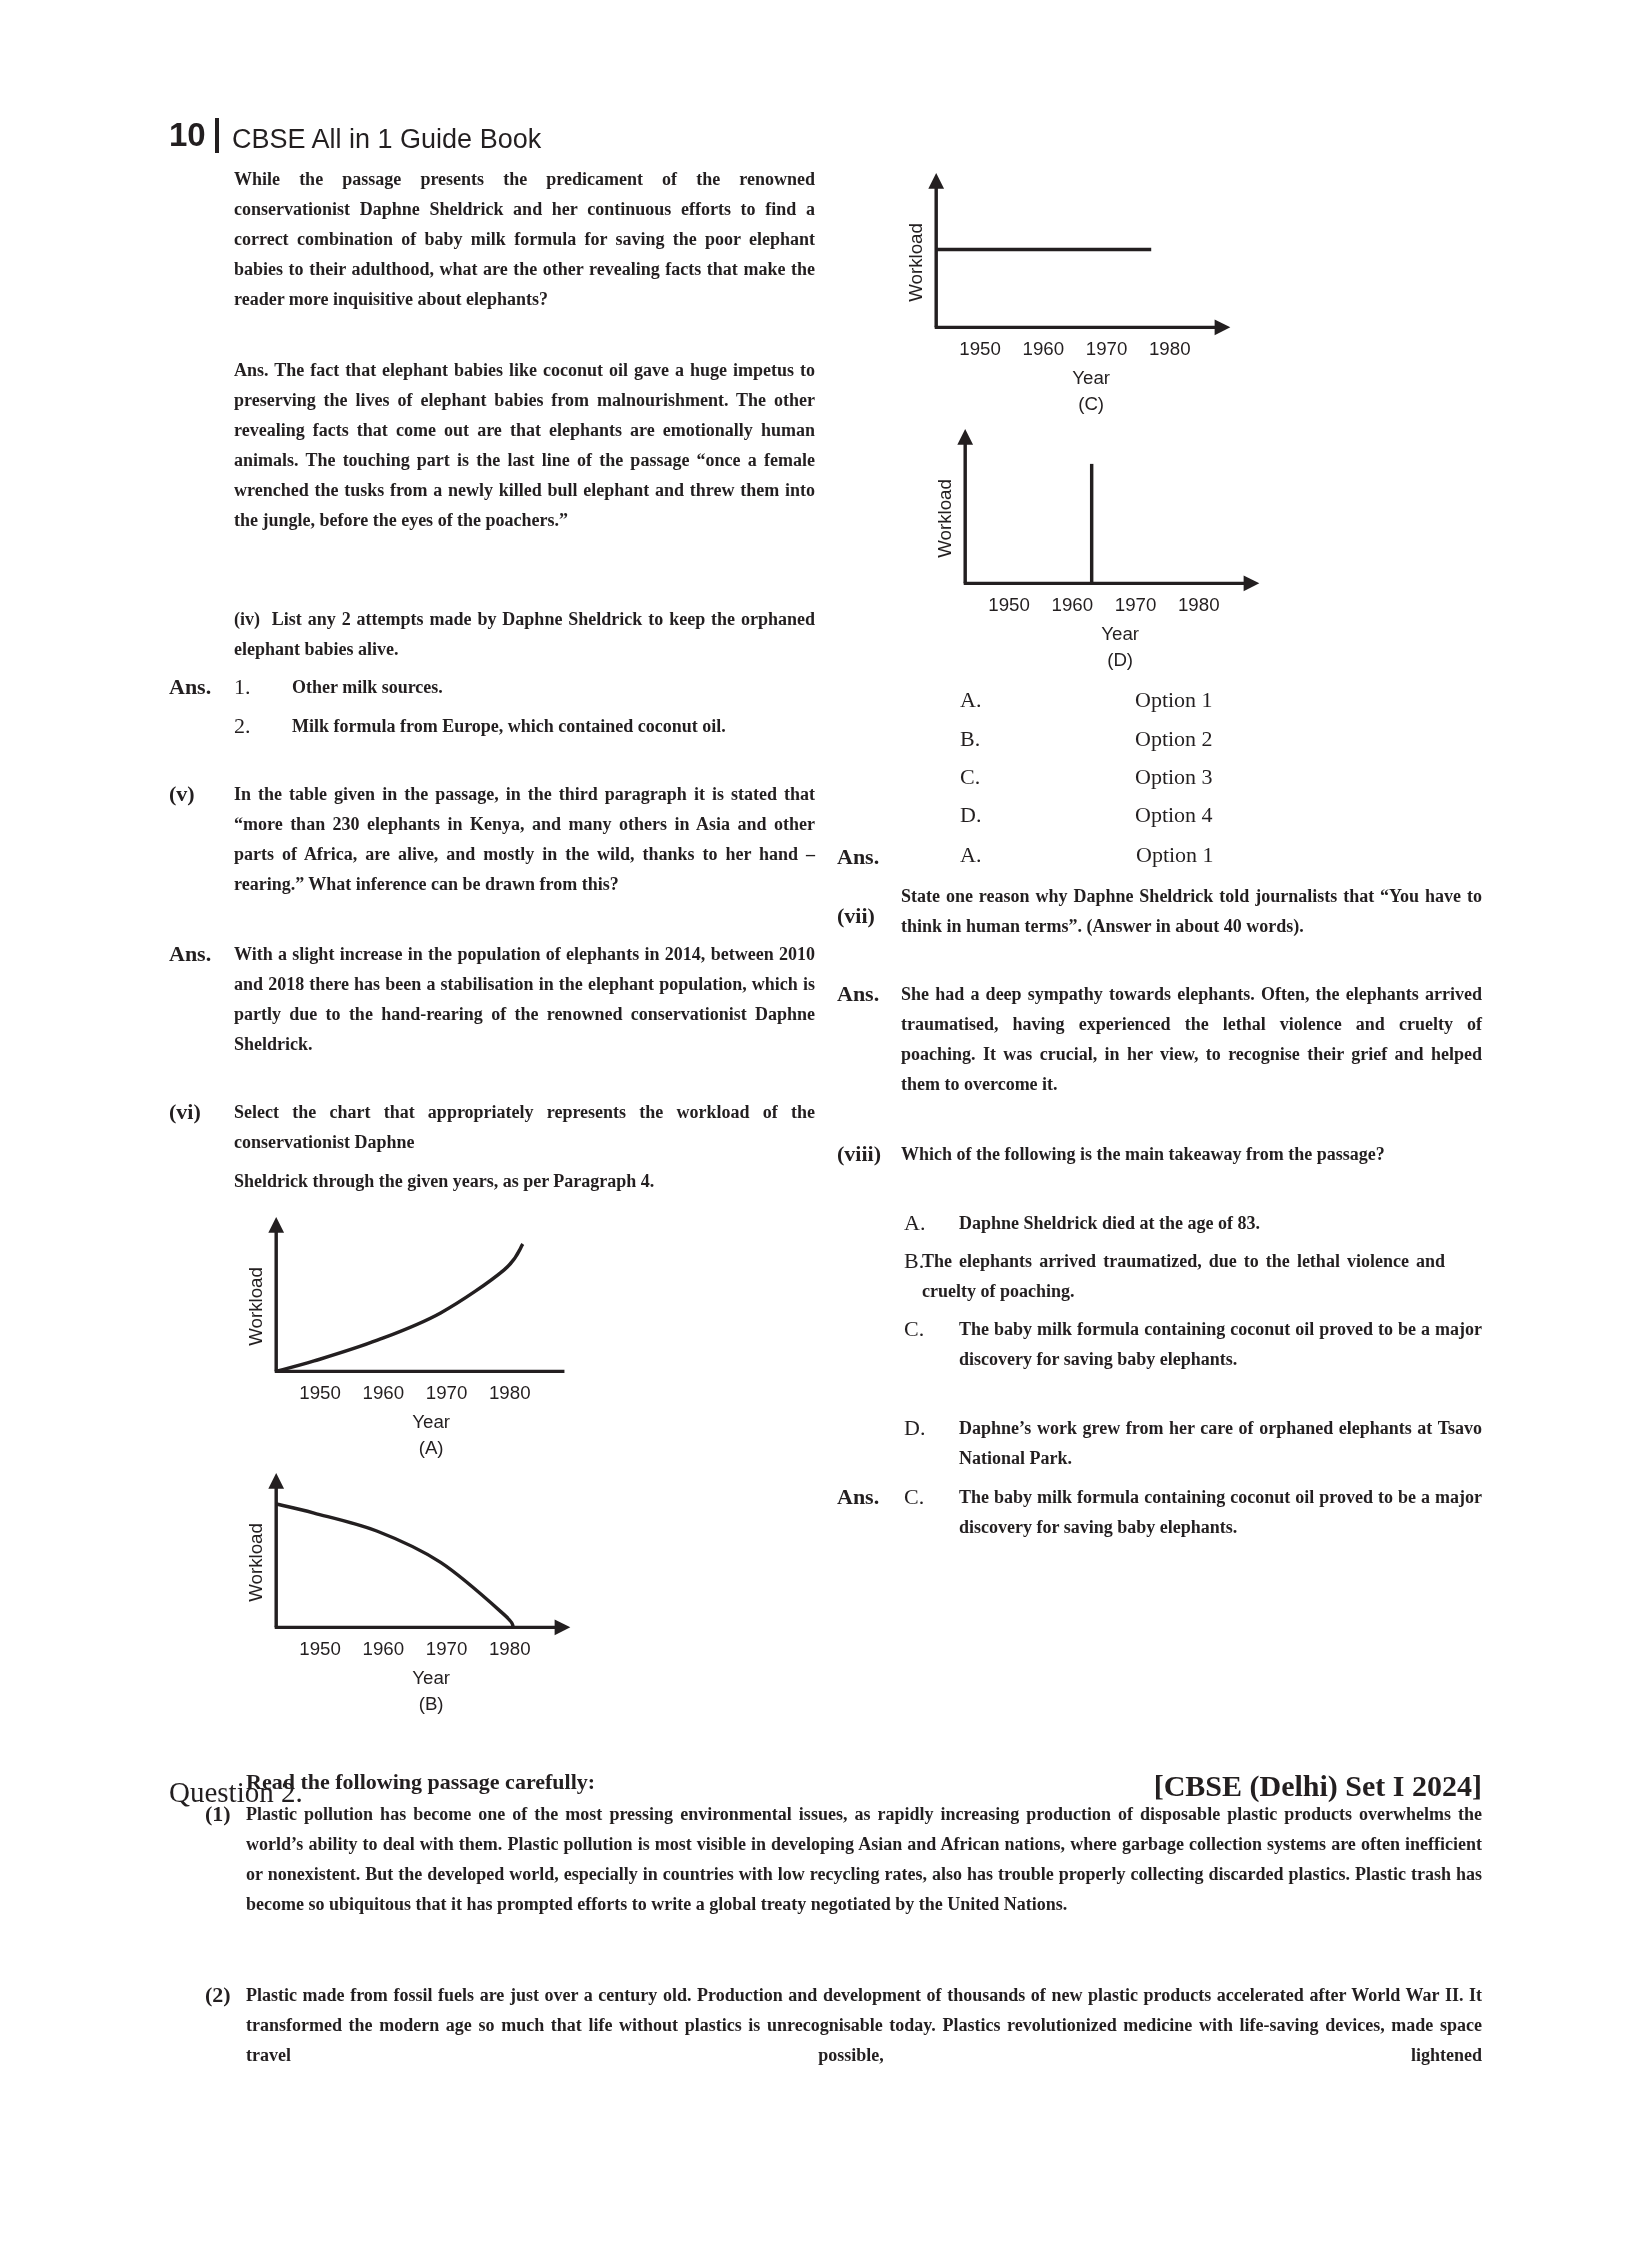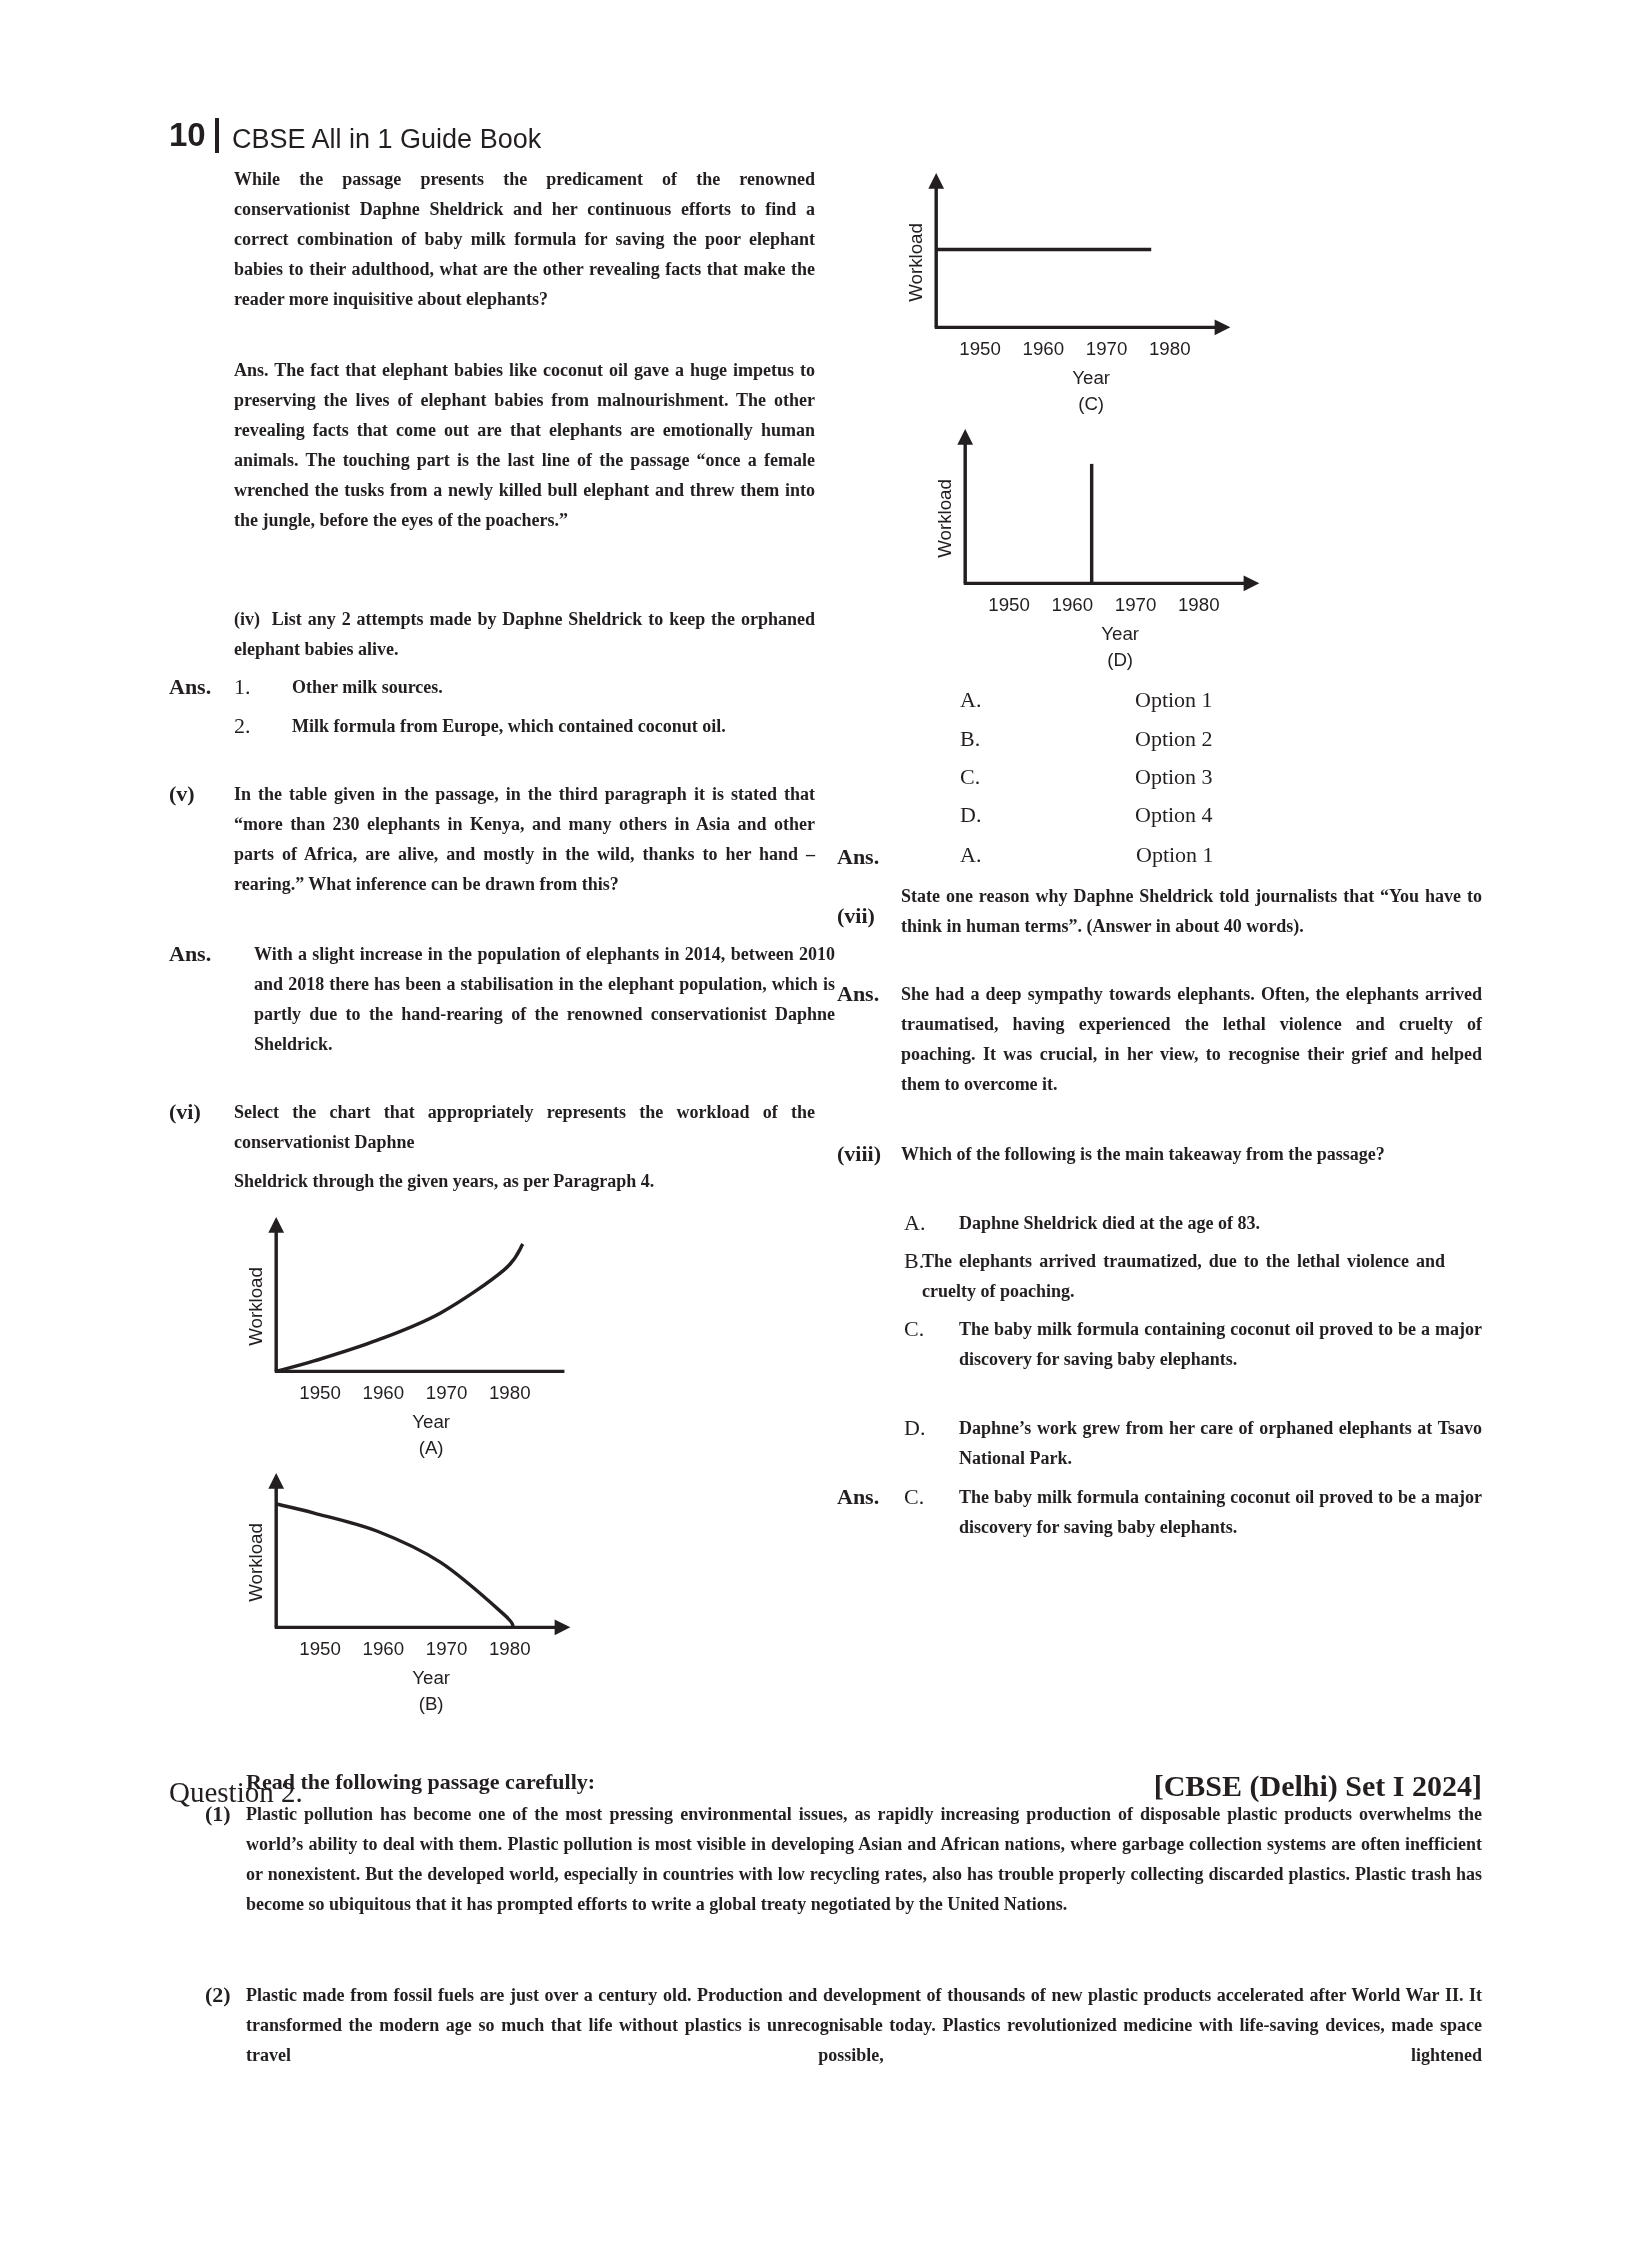--- a/index.html
+++ b/index.html
@@ -35,21 +35,21 @@
 
 <div class="abs marker" style="left:169px; top:672px;">Ans.</div>
 <div class="abs plain-marker" style="left:234px; top:672px;">1.</div>
 <div class="abs para" style="left:292px; width:524px; top:672px;">Other milk sources.</div>
 <div class="abs plain-marker" style="left:234px; top:711px;">2.</div>
 <div class="abs para" style="left:292px; width:524px; top:711px;">Milk formula from Europe, which contained coconut oil.</div>
 
 <div class="abs marker" style="left:169px; top:779px;">(v)</div>
 <div class="abs para lcol" style="top:779px;">In the table given in the passage, in the third paragraph it is stated that “more than 230 elephants in Kenya, and many others in Asia and other parts of Africa, are alive, and mostly in the wild, thanks to her hand – rearing.” What inference can be drawn from this?</div>
 <div class="abs marker" style="left:169px; top:939px;">Ans.</div>
-<div class="abs para lcol" style="top:939px;margin-left:20px;">With a slight increase in the population of elephants in 2014, between 2010 and 2018 there has been a stabilisation in the elephant population, which is partly due to the hand-rearing of the renowned conservationist Daphne Sheldrick.</div>
+<div class="abs para lcol" style="top:939px;">With a slight increase in the population of elephants in 2014, between 2010 and 2018 there has been a stabilisation in the elephant population, which is partly due to the hand-rearing of the renowned conservationist Daphne Sheldrick.</div>
 
 <div class="abs marker" style="left:169px; top:1097px;">(vi)</div>
 <div class="abs para lcol" style="top:1097px;">Select the chart that appropriately represents the workload of the conservationist Daphne</div>
 <div class="abs para lcol" style="top:1166px; text-align:center;">Sheldrick through the given years, as per Paragraph 4.</div>
 
 <svg class="abs" id="chart-A" style="left:227px; top:1207px;" width="364" height="251" viewBox="0 0 370 255">
     <line x1="50" y1="167" x2="50" y2="24" stroke="#231f20" stroke-width="3.5"></line>
     <polygon points="42,26 58,26 50,10" fill="#231f20"></polygon>
     <line x1="48.5" y1="167" x2="343" y2="167" stroke="#231f20" stroke-width="3.5"></line>
     <text x="94.57142857142857" y="195" font-size="19" text-anchor="middle" fill="#231f20">1950</text>

